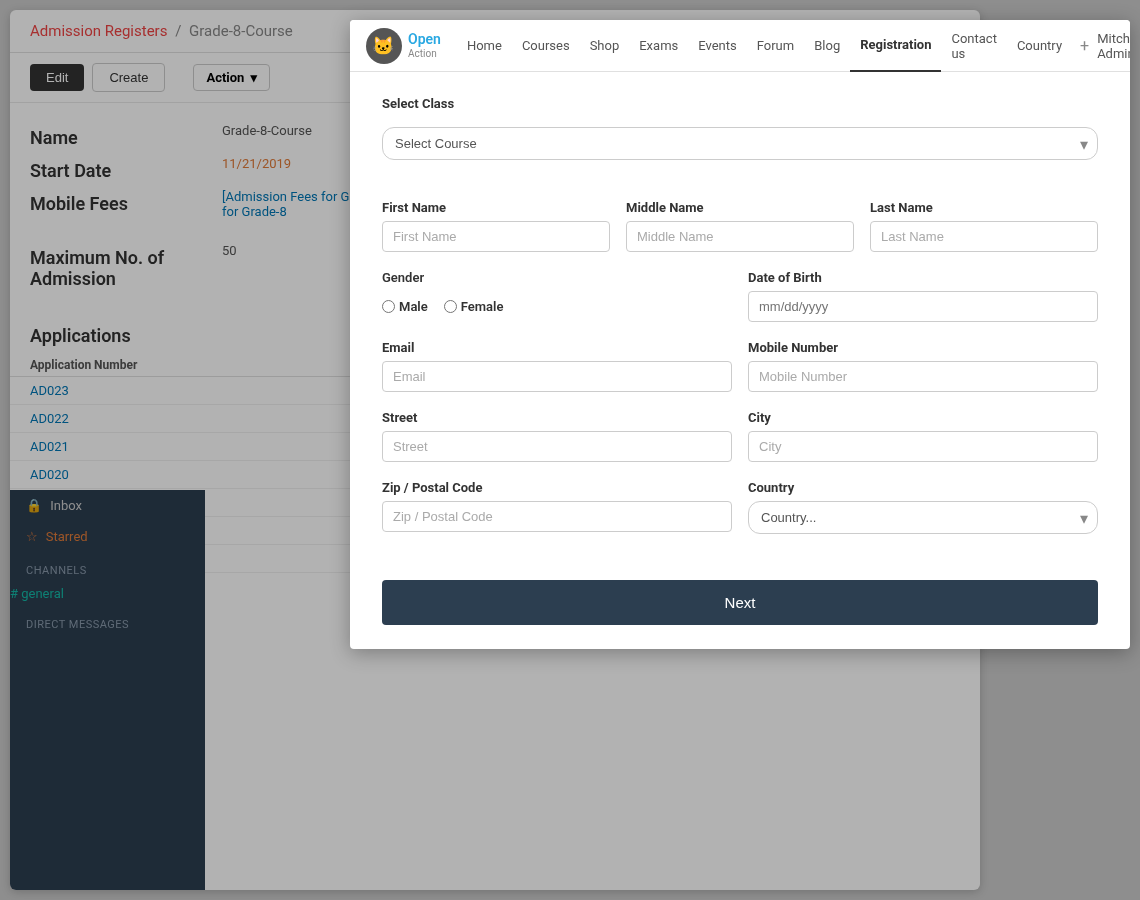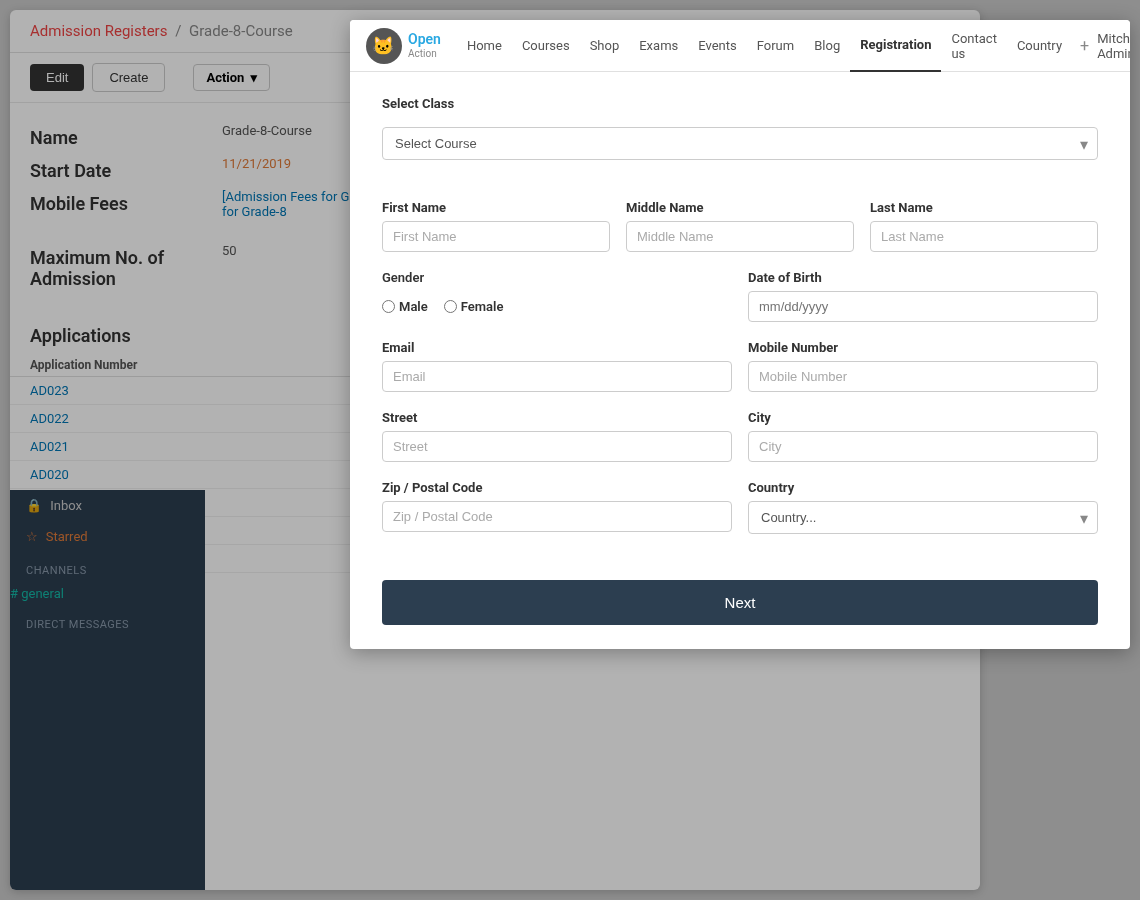--- a/index.html
+++ b/index.html
@@ -261,21 +261,21 @@
     }
 
     .select-wrapper {
       position: relative;
       margin-bottom: 20px;
     }
     .form-select {
       width: 100%;
       padding: 8px 12px;
       border: 1px solid #ccc;
-      border-radius: 4px;
+      border-radius: 12px;
       font-size: 13px;
       color: #555;
       background: #fff;
       appearance: none;
       cursor: pointer;
     }
     .select-arrow {
       position: absolute;
       right: 10px; top: 50%;
       transform: translateY(-50%);

